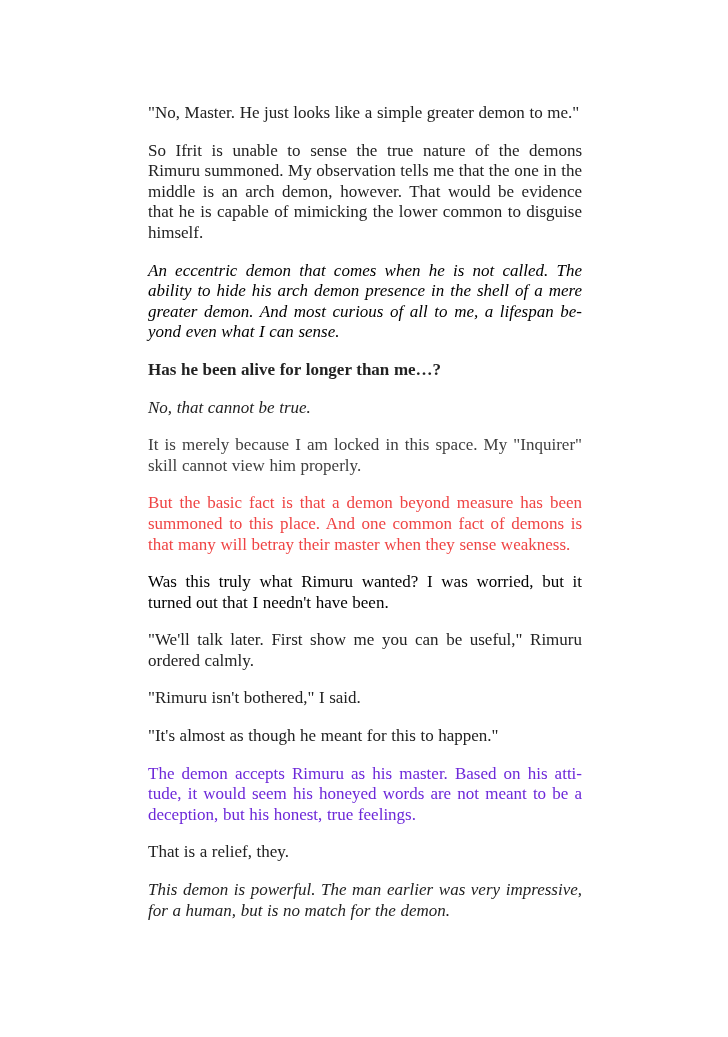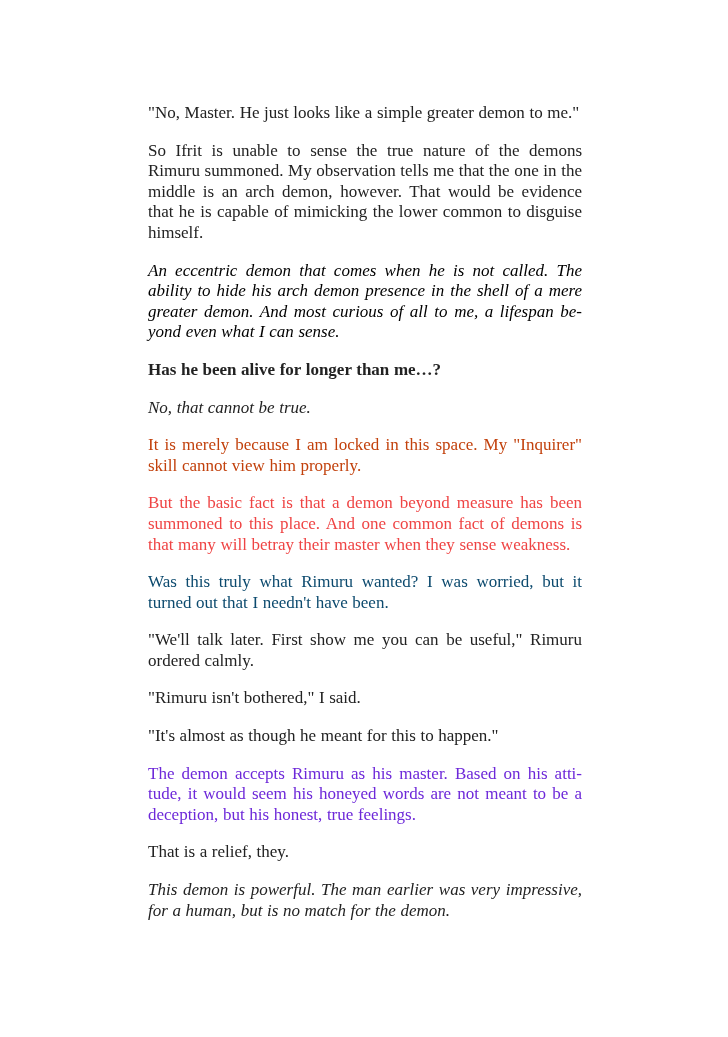--- a/index.html
+++ b/index.html
@@ -39,23 +39,23 @@
 </head>
 <body>
 
 <div class="page" style="background: rgb(255, 255, 255);">
   <div class="text-column">
       <p style="color: rgb(34, 34, 34);">"No, Master. He just looks like a simple greater demon to me."</p>
       <p style="color: rgb(34, 34, 34);">So Ifrit is unable to sense the true nature of the demons Rimuru summoned. My observation tells me that the one in the mid­dle is an arch demon, however. That would be evidence that he is capable of mimicking the lower common to disguise himself.</p>
       <p style="color: #000000; font-style: italic;">An eccentric demon that comes when he is not called. The ability to hide his arch demon presence in the shell of a mere greater demon. And most curious of all to me, a lifespan be­yond even what I can sense.</p>
       <p style="color: rgb(34, 34, 34); font-weight: bold;">Has he been alive for longer than me…?</p>
       <p style="color: rgb(34, 34, 34); font-style: italic;">No, that cannot be true.</p>
-      <p style="color: #c2410c;">It is merely because I am locked in this space. My "Inquirer" skill cannot view him properly.</p>
+      <p style="color: #404040;">It is merely because I am locked in this space. My "Inquirer" skill cannot view him properly.</p>
       <p style="color: #ef4444; font-family: Liberation Serif, serif;">But the basic fact is that a demon beyond measure has been summoned to this place. And one common fact of demons is that many will betray their master when they sense weakness.</p>
-      <p style="color: #0c4a6e; font-family: Liberation Serif, serif;">Was this truly what Rimuru wanted? I was worried, but it turned out that I needn't have been.</p>
+      <p style="color: #000000; font-family: Liberation Serif, serif;">Was this truly what Rimuru wanted? I was worried, but it turned out that I needn't have been.</p>
       <p style="color: rgb(34, 34, 34);">"We'll talk later. First show me you can be useful," Rimuru ordered calmly.</p>
       <p style="color: rgb(34, 34, 34);">"Rimuru isn't bothered," I said.</p>
       <p style="color: rgb(34, 34, 34);">"It's almost as though he meant for this to happen."</p>
       <p style="color: #6d28d9;">The demon accepts Rimuru as his master. Based on his atti­tude, it would seem his honeyed words are not meant to be a deception, but his honest, true feelings.</p>
       <p style="color: rgb(34, 34, 34);">That is a relief, they.</p>
       <p style="color: rgb(34, 34, 34); font-style: italic;">This demon is powerful. The man earlier was very impressive, for a human, but is no match for the demon.</p>
     </div>
 </div>
 
 </body></html>

